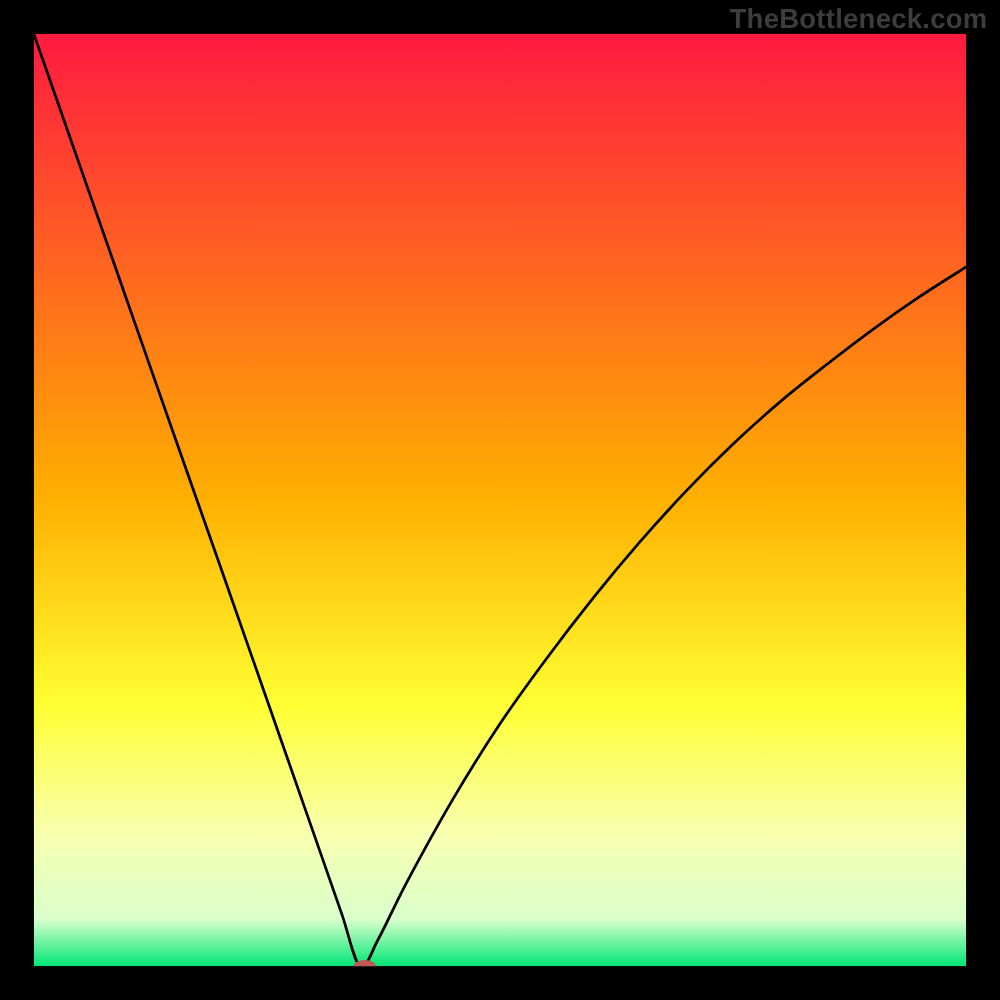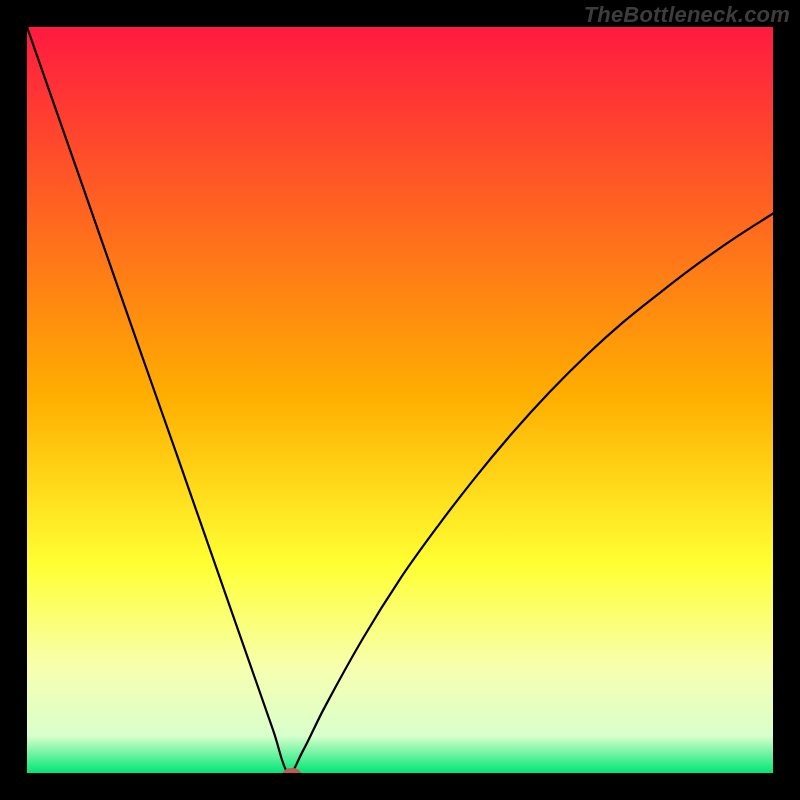--- a/index.html
+++ b/index.html
@@ -9,21 +9,20 @@
     height: 800px;
     overflow: hidden;
     background: #000;
     font-family: Arial, Helvetica, sans-serif;
   }
   .frame {
     position: relative;
     width: 800px;
     height: 800px;
     background: #000;
-    font-style: italic;
   }
   .watermark {
     position: absolute;
     top: 2px;
     right: 10px;
     color: #3d3d3d;
     font-size: 22px;
     font-weight: 600;
     letter-spacing: 0.2px;
     z-index: 10;

